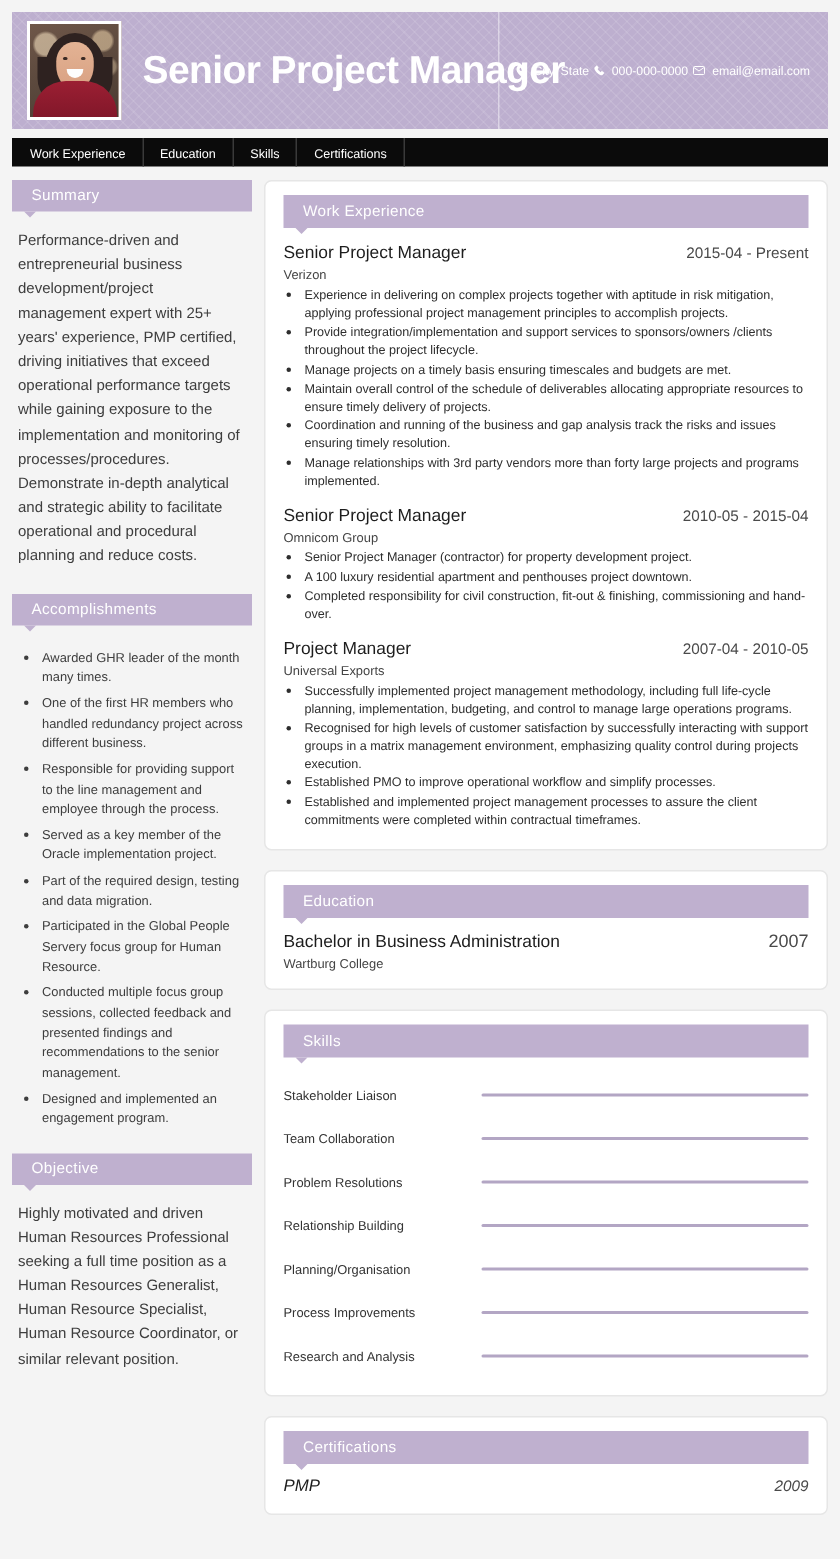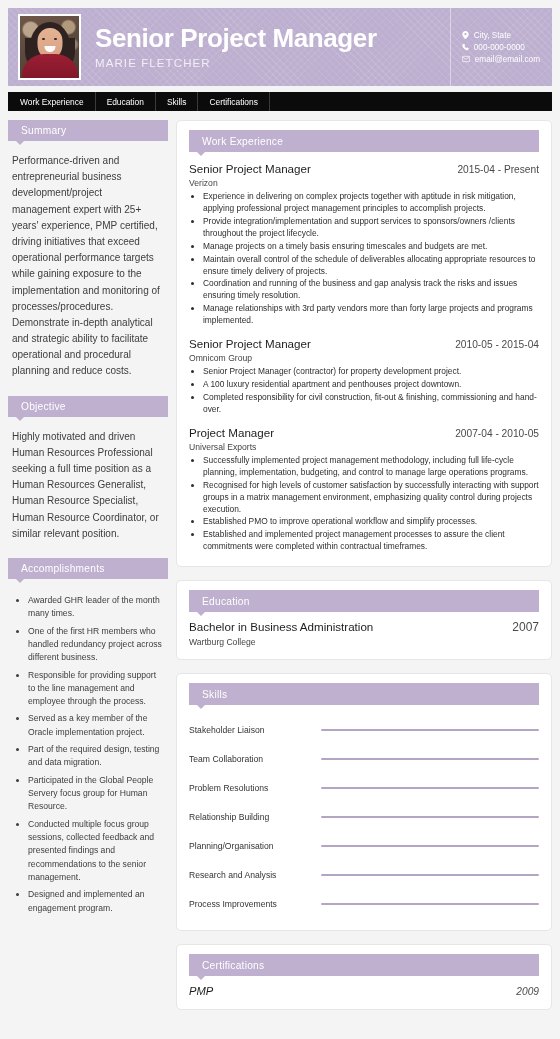--- a/index.html
+++ b/index.html
@@ -134,21 +134,21 @@
     margin-top: 5px;
     white-space: nowrap;
   }
 
   .contact-block {
     flex: 0 0 auto;
     border-left: 1px solid rgba(255,255,255,0.45);
     padding-left: 11px;
     align-self: stretch;
     display: flex;
-    flex-direction: column;
+    flex-direction: row;
     justify-content: center;
     gap: 3px;
   }
   .contact-row {
     display: flex;
     align-items: center;
     gap: 5px;
     font-size: 8.2px;
     color: #ffffff;
     white-space: nowrap;
@@ -324,21 +324,20 @@
       <div class="photo-neck"></div>
       <div class="photo-face"></div>
       <div class="photo-eye l"></div>
       <div class="photo-eye r"></div>
       <div class="photo-smile"></div>
       <div class="photo-body"></div>
     </div>
 
     <div class="header-titles">
       <div class="job-title">Senior Project Manager</div>
-      <div class="person-name">MARIE FLETCHER</div>
     </div>
 
     <div class="contact-block">
       <div class="contact-row">
         <svg width="7" height="8" viewBox="0 0 8 10">
           <path d="M4 0C1.8 0 0 1.8 0 4c0 3 4 6 4 6s4-3 4-6c0-2.2-1.8-4-4-4zm0 5.4A1.4 1.4 0 1 1 4 2.6a1.4 1.4 0 0 1 0 2.8z" fill="#ffffff"></path>
         </svg>
         <span>City, State</span>
       </div>
       <div class="contact-row">
@@ -366,45 +365,45 @@
 
   <div class="body-wrap">
 
     <div class="col-left">
 
       <div class="left-block">
         <div class="sec-head">
           <span class="sec-title">Summary</span>
         </div>
         <div class="left-text">Performance-driven and entrepreneurial business development/project management expert with 25+ years' experience, PMP certified, driving initiatives that exceed operational performance targets while gaining exposure to the implementation and monitoring of processes/procedures. Demonstrate in-depth analytical and strategic ability to facilitate operational and procedural planning and reduce costs.</div>
-      </div>
-
-      <div class="left-block">
-        <div class="sec-head">
-          <span class="sec-title">Objective</span>
-        </div>
-        <div class="left-text">Highly motivated and driven Human Resources Professional seeking a full time position as a Human Resources Generalist, Human Resource Specialist, Human Resource Coordinator, or similar relevant position.</div>
       </div>
 
       <div class="left-block">
         <div class="sec-head">
           <span class="sec-title">Accomplishments</span>
         </div>
         <ul class="left-list">
           <li>Awarded GHR leader of the month many times.</li>
           <li>One of the first HR members who handled redundancy project across different business.</li>
           <li>Responsible for providing support to the line management and employee through the process.</li>
           <li>Served as a key member of the Oracle implementation project.</li>
           <li>Part of the required design, testing and data migration.</li>
           <li>Participated in the Global People Servery focus group for Human Resource.</li>
           <li>Conducted multiple focus group sessions, collected feedback and presented findings and recommendations to the senior management.</li>
           <li>Designed and implemented an engagement program.</li>
         </ul>
       </div>
 
+      <div class="left-block">
+        <div class="sec-head">
+          <span class="sec-title">Objective</span>
+        </div>
+        <div class="left-text">Highly motivated and driven Human Resources Professional seeking a full time position as a Human Resources Generalist, Human Resource Specialist, Human Resource Coordinator, or similar relevant position.</div>
+      </div>
+
     </div>
 
     <div class="col-right">
 
       <div class="card">
         <div class="sec-head tall">
           <span class="sec-title">Work Experience</span>
         </div>
 
         <div class="entry">
@@ -483,25 +482,25 @@
           </div>
           <div class="skill-row">
             <span class="skill-name">Relationship Building</span>
             <span class="skill-bar"></span>
           </div>
           <div class="skill-row">
             <span class="skill-name">Planning/Organisation</span>
             <span class="skill-bar"></span>
           </div>
           <div class="skill-row">
+            <span class="skill-name">Process Improvements</span>
+            <span class="skill-bar"></span>
+          </div>
+          <div class="skill-row">
             <span class="skill-name">Research and Analysis</span>
-            <span class="skill-bar"></span>
-          </div>
-          <div class="skill-row">
-            <span class="skill-name">Process Improvements</span>
             <span class="skill-bar"></span>
           </div>
         </div>
       </div>
 
       <div class="card">
         <div class="sec-head tall">
           <span class="sec-title">Certifications</span>
         </div>
         <div class="cert-row">

